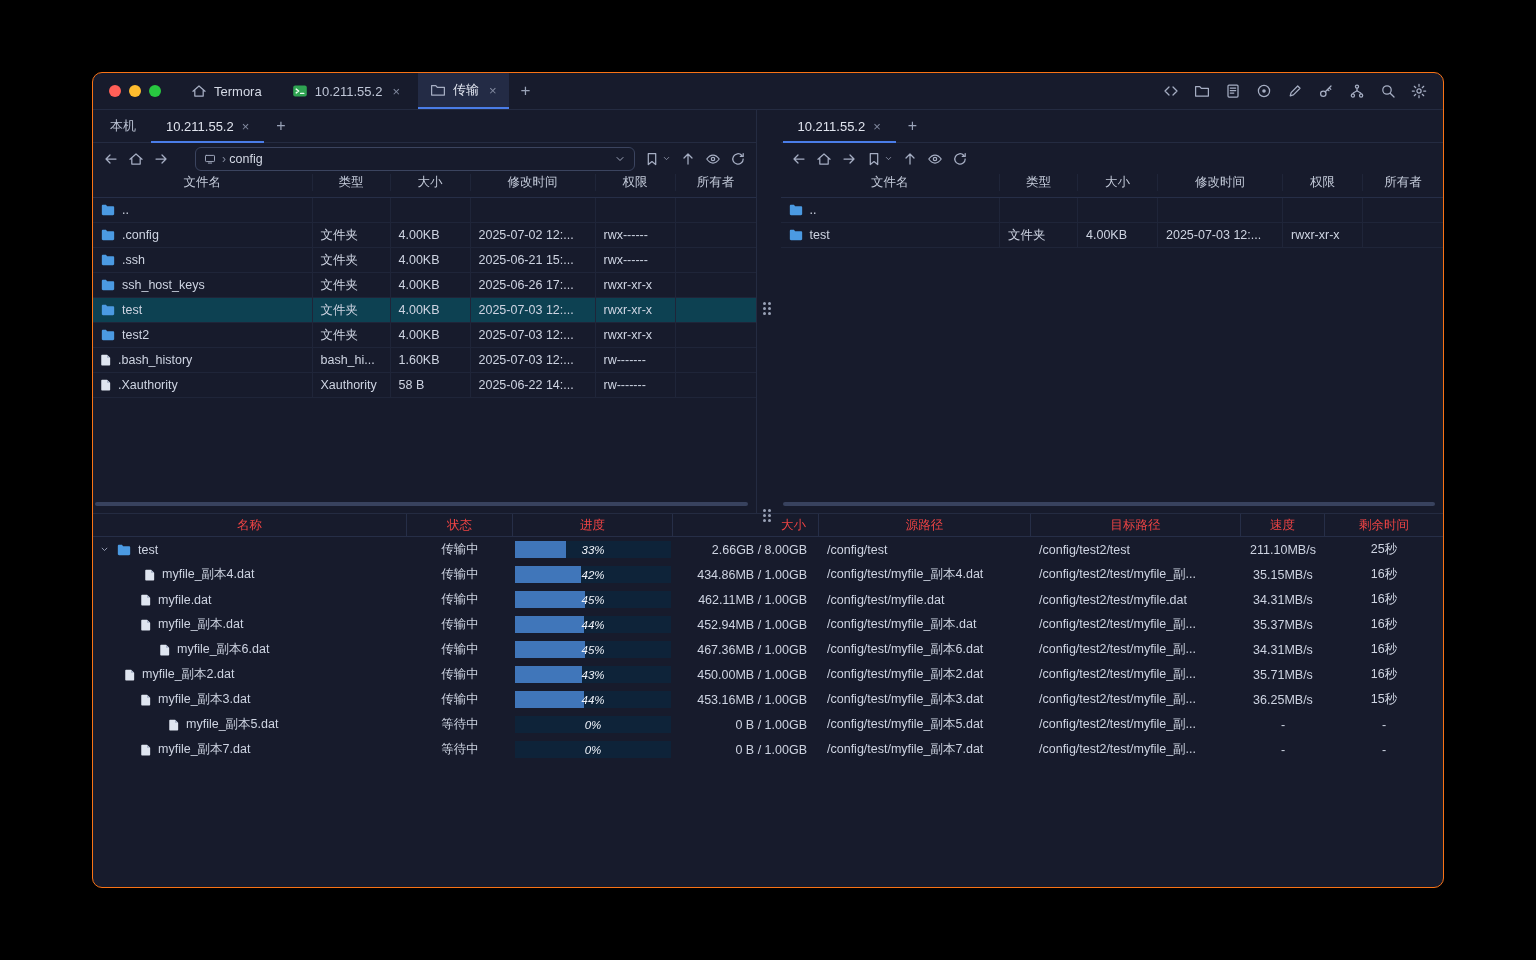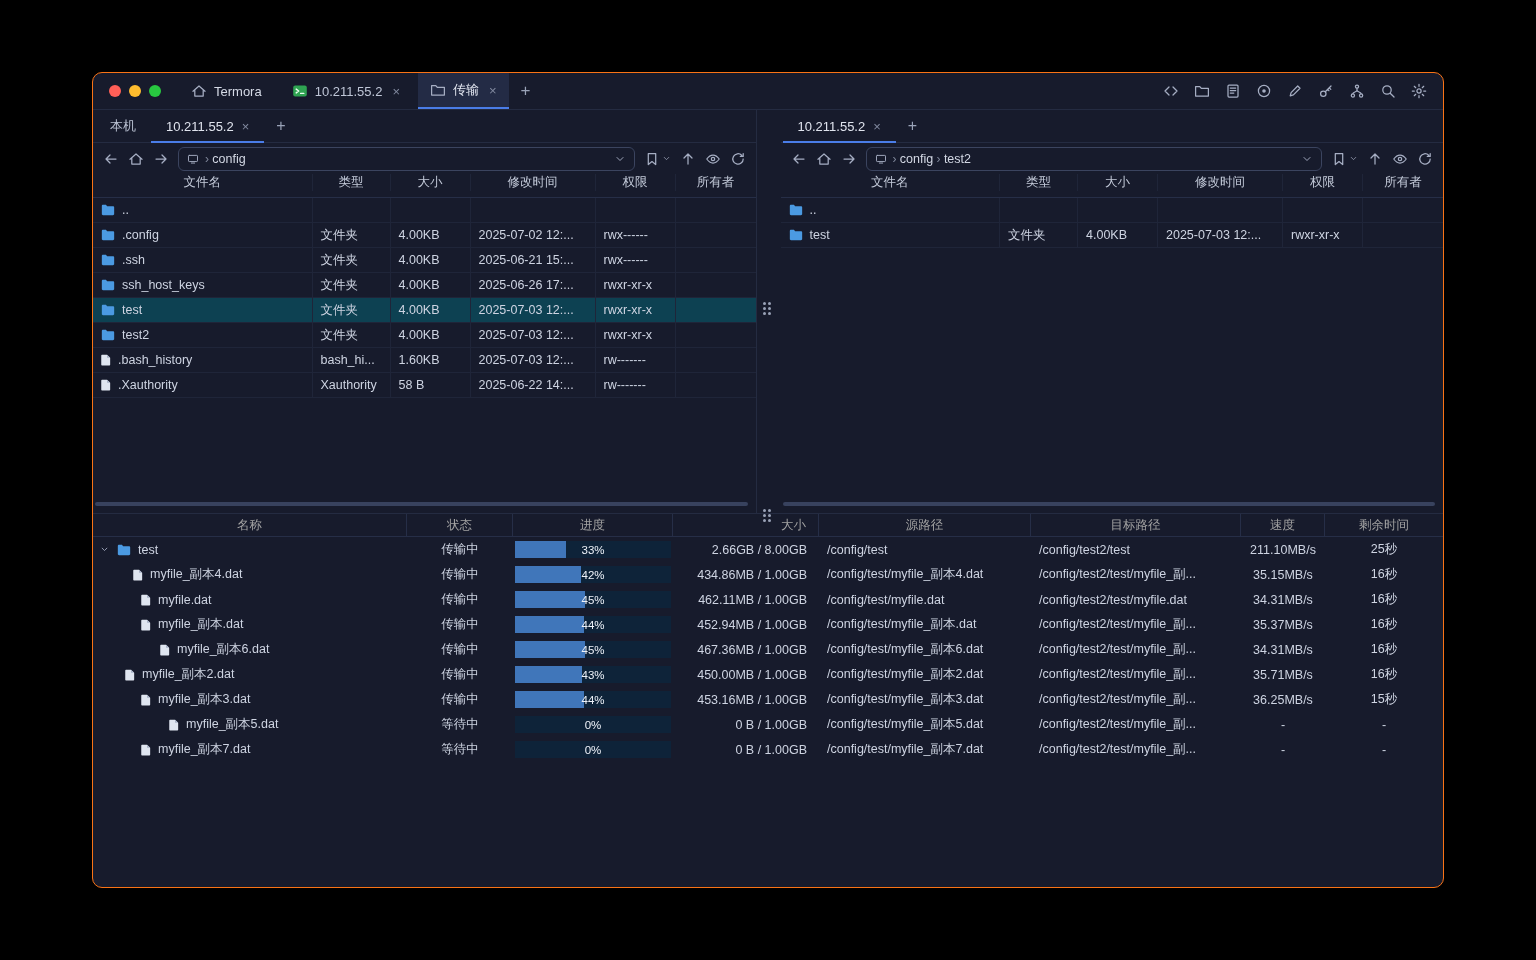--- a/index.html
+++ b/index.html
@@ -35,21 +35,21 @@
 
   .pane-tabs { height:33px; flex:0 0 33px; display:flex; align-items:stretch; border-bottom:1px solid #242b41; padding-left:2px; }
   .ptab { display:flex; align-items:center; gap:8px; padding:0 15px; font-size:13px; color:#b9c0d1; position:relative; }
   .ptab.active { color:#e0e4ee; }
   .ptab.active::after { content:''; position:absolute; left:0; right:0; bottom:-1px; height:2px; background:#4a7de8; }
   .ptab .close { color:#828aa0; font-size:13px; }
   .ptab-plus { display:flex; align-items:center; padding:0 12px; color:#9aa3b8; font-size:16px; }
 
   .toolbar { height:31px; flex:0 0 31px; display:flex; align-items:center; gap:9px; padding:0 10px; }
   .toolbar .ic { cursor:default; }
-  .crumb { flex:1; height:24px; border:1px solid #3b445f; border-radius:6px; display:flex; align-items:center; gap:6px; padding:0 8px; font-size:12.5px; color:#d3d8e4; min-width:0; }
+  .crumb { flex:1; height:24px; border:1px solid #3b445f; border-radius:6px; display:flex; align-items:center; gap:6px; padding:0 8px; font-size:12.5px; color:#d3d8e4; min-width:0;margin-left:17px; }
   .crumb .sep { color:#7e8699; font-size:12px; }
   .crumb .chev { margin-left:auto; }
   .bm-group { display:flex; align-items:center; gap:2px; }
 
   
   .ftable { flex:1; min-height:0; font-size:12.5px; color:#ced4e2; position:relative; }
   .fhead { display:flex; height:24px; align-items:flex-start; border-bottom:1px solid #262e47; color:#c4cbda; }
   .fhead .fcell { justify-content:center; }
   .frow { display:flex; height:25px; align-items:stretch; border-bottom:1px solid #1f2539; }
   .frow.sel { background:#0d4152; }
@@ -57,29 +57,29 @@
   .c0{flex:1;min-width:0}.c1{width:78px}.c2{width:80px}.c3{width:125px}.c4{width:80px}.c5{width:80px;border-right:none}
   .hscroll { position:absolute; left:2px; right:8px; bottom:7px; height:4px; background:#38425e; border-radius:2px; }
 
   .grip { position:absolute; display:grid; gap:2px; z-index:5; }
   .grip i { width:3px; height:3px; border-radius:50%; background:#99a2b7; }
   .grip.v { grid-template-columns:repeat(2,3px); left:calc(50% - 5px); top:192px; }
   .grip.h { grid-template-columns:repeat(2,3px); left:calc(50% - 5px); bottom:-9px; }
 
   
   .transfer { flex:1; min-height:0; display:flex; flex-direction:column; font-size:12.5px; color:#ced4e2; }
-  .thead { display:flex; height:23px; flex:0 0 23px; align-items:stretch; border-bottom:1px solid #262e47; color:#a3a3a3; }
+  .thead { display:flex; height:23px; flex:0 0 23px; align-items:stretch; border-bottom:1px solid #262e47; color:#ef4444; }
   .thcell { display:flex; align-items:center; justify-content:center; border-right:1px solid #262e47; overflow:hidden; }
   .thcell:last-child { border-right:none; }
   .trow { display:flex; height:25px; align-items:center; }
   .tcell { display:flex; align-items:center; overflow:hidden; white-space:nowrap; padding:0 8px; }
   .t0{flex:1;min-width:0}.t1{width:106px;justify-content:center}.t2{width:160px;padding:0 2px}.t3{width:146px;justify-content:flex-end;padding-right:12px}
   .t4{width:212px}.t5{width:210px}.t6{width:84px;justify-content:center;padding:0 2px}.t7{width:118px;justify-content:center}
   .namecell { gap:7px; }
-  .pbar { position:relative; width:100%; height:17px; background:#0e2339; }
+  .pbar { position:relative; width:100%; height:17px; background:#0e2339;font-style:italic; }
   .pfill { position:absolute; left:0; top:0; bottom:0; background:#4076ba; }
   .plabel { position:absolute; inset:0; display:flex; align-items:center; justify-content:center; font-size:11.5px; color:#eef2f9; }
 </style>
 </head>
 <body>
 
 <div class="window">
 
   <div class="titlebar">
     <div class="traffic">
@@ -398,34 +398,20 @@
           <span class="ic">
               <svg viewBox="0 0 16 16">
                 <path d="M2 8.3 8 3l6 5.3M3.8 7.3V13h8.4V7.3"></path>
               </svg>
             </span>
           <span class="ic">
               <svg viewBox="0 0 16 16">
                 <path d="M3 8h9.6M9 4l4 4-4 4"></path>
               </svg>
             </span>
-          <div class="crumb" id="crumb-right">
-            <span class="ic small">
-                <svg viewBox="0 0 16 16">
-                  <rect x="2" y="3.2" width="12" height="8.2" rx="1"></rect>
-                  <path d="M5.8 13.4h4.4"></path>
-                </svg>
-              </span>
-            <span class="segs"><span class="sep"> › </span><span>config</span><span class="sep"> › </span><span>test2</span></span>
-            <span class="chev ic small">
-                <svg viewBox="0 0 16 16">
-                  <path d="M4 6l4 4 4-4"></path>
-                </svg>
-              </span>
-          </div>
           <span class="bm-group">
             <span class="ic">
                 <svg viewBox="0 0 16 16">
                   <path d="M4.3 2.5h7.4v11L8 10.6l-3.7 2.9z"></path>
                 </svg>
               </span>
             <span class="ic tiny">
                 <svg viewBox="0 0 16 16">
                   <path d="M4 6l4 4 4-4"></path>
                 </svg>
@@ -541,21 +527,21 @@
               <div class="plabel">33%</div>
             </div>
           </div>
           <div class="tcell t3">2.66GB / 8.00GB</div>
           <div class="tcell t4">/config/test</div>
           <div class="tcell t5">/config/test2/test</div>
           <div class="tcell t6">211.10MB/s</div>
           <div class="tcell t7">25秒</div>
         </div>
         <div class="trow">
-          <div class="tcell t0 namecell" style="padding-left: 40px;">
+          <div class="tcell t0 namecell" style="padding-left: 52px;">
             <span class="ic">
               <svg viewBox="0 0 12 14" style="width:10px;height:12px">
                 <path d="M1.2.6h6L11 4.4v8.2c0 .5-.4.9-.9.9H1.2c-.5 0-.9-.4-.9-.9V1.5c0-.5.4-.9.9-.9z" fill="#dfe5f0" stroke="none"></path>
                 <path d="M7.2.6 11 4.4H7.2z" fill="#a9b3c8" stroke="none"></path>
               </svg>
             </span>
             <span>myfile_副本4.dat</span>
           </div>
           <div class="tcell t1">传输中</div>
           <div class="tcell t2">

